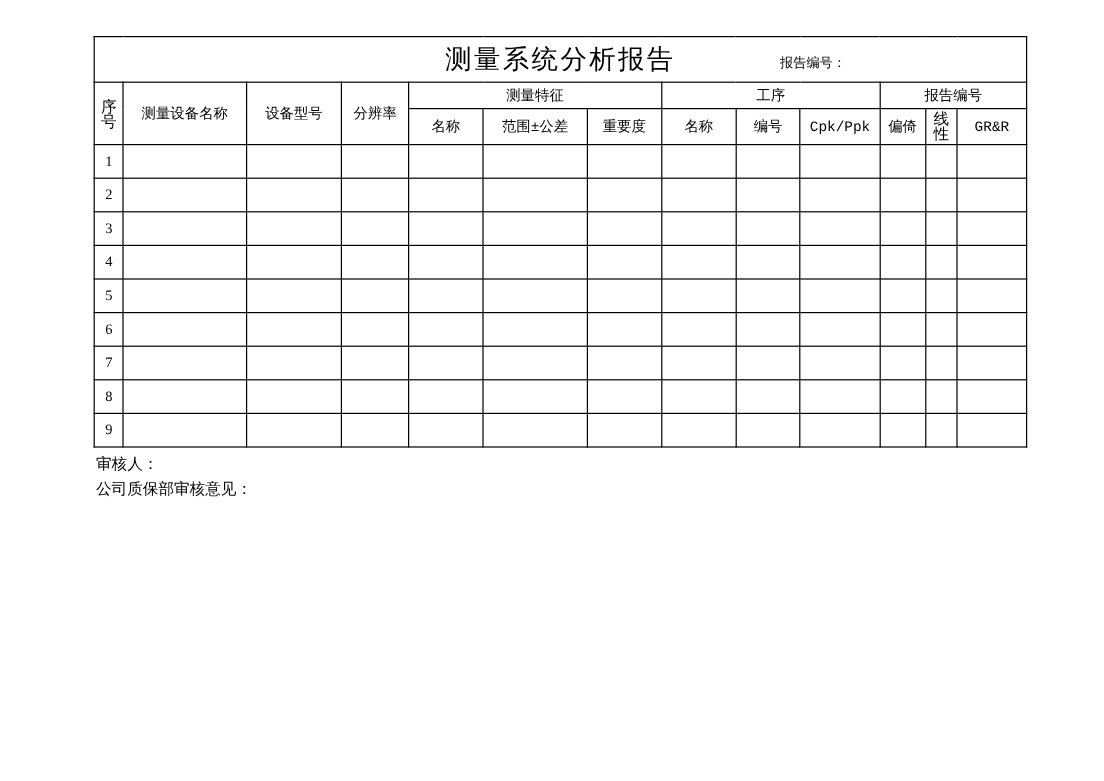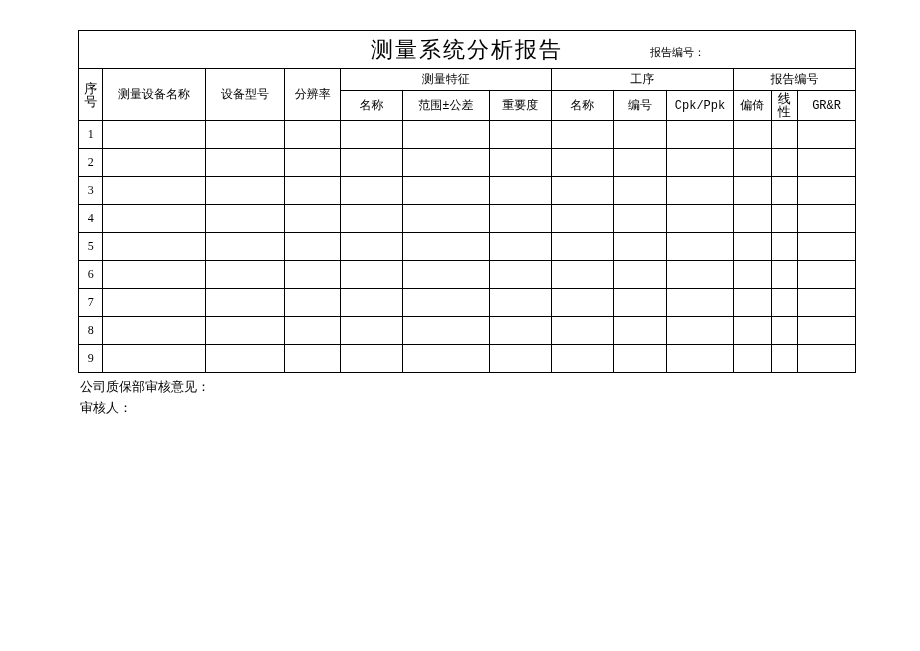--- a/index.html
+++ b/index.html
@@ -256,16 +256,16 @@
           <td></td>
           <td></td>
           <td></td>
           <td></td>
           <td></td>
           <td></td>
         </tr>
   </tbody>
     </table>
   <div class="footer">
+    <div>审核人：</div>
     <div>公司质保部审核意见：</div>
-    <div>审核人：</div>
   </div>
 </div>
 
 </body></html>

